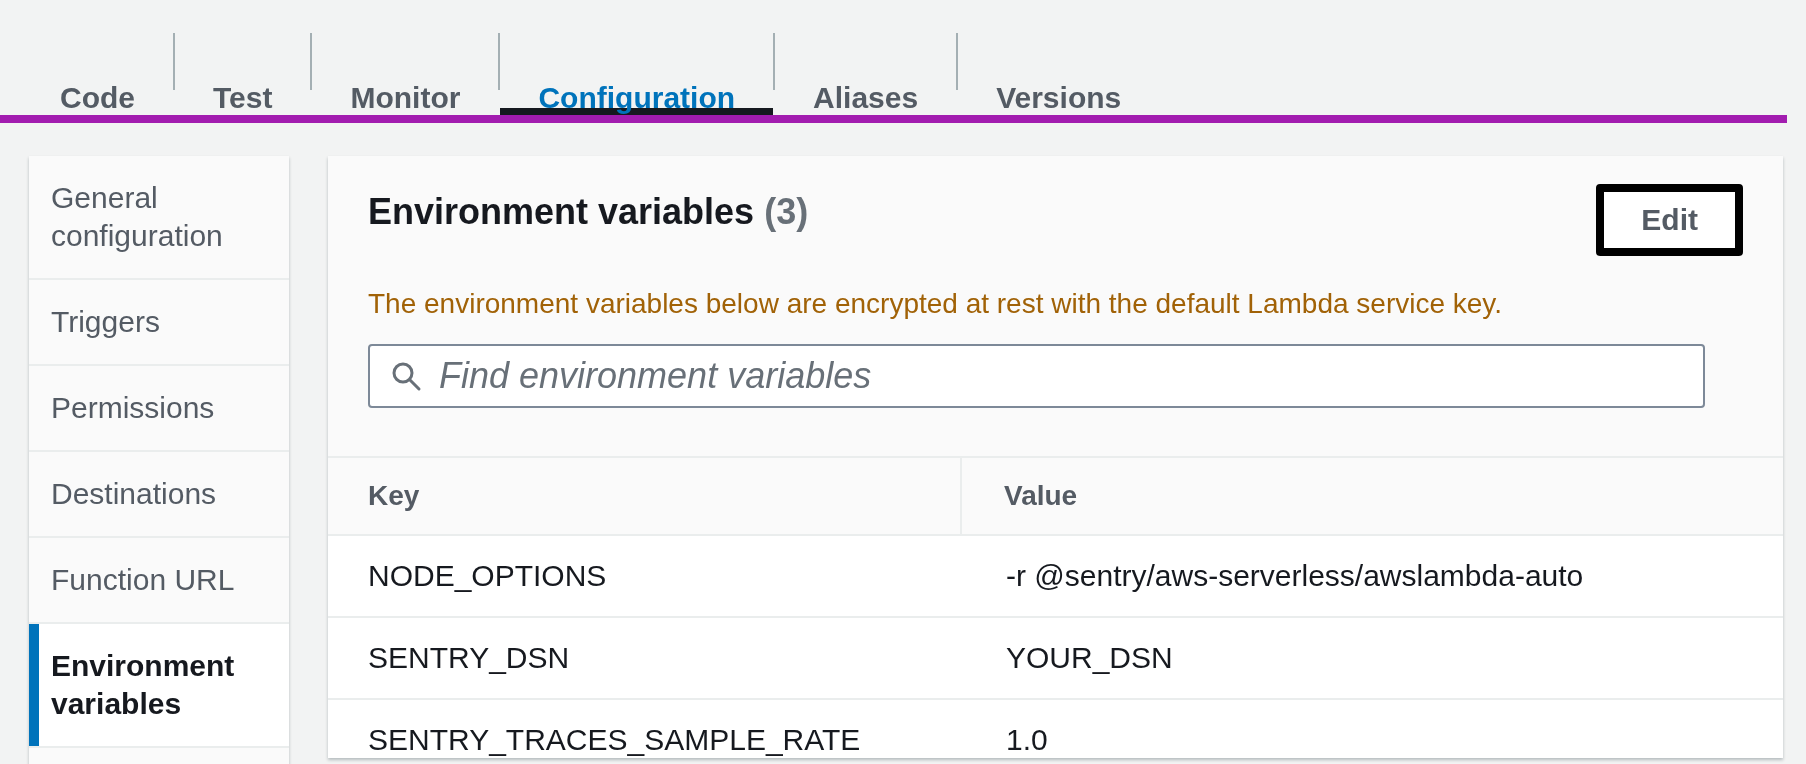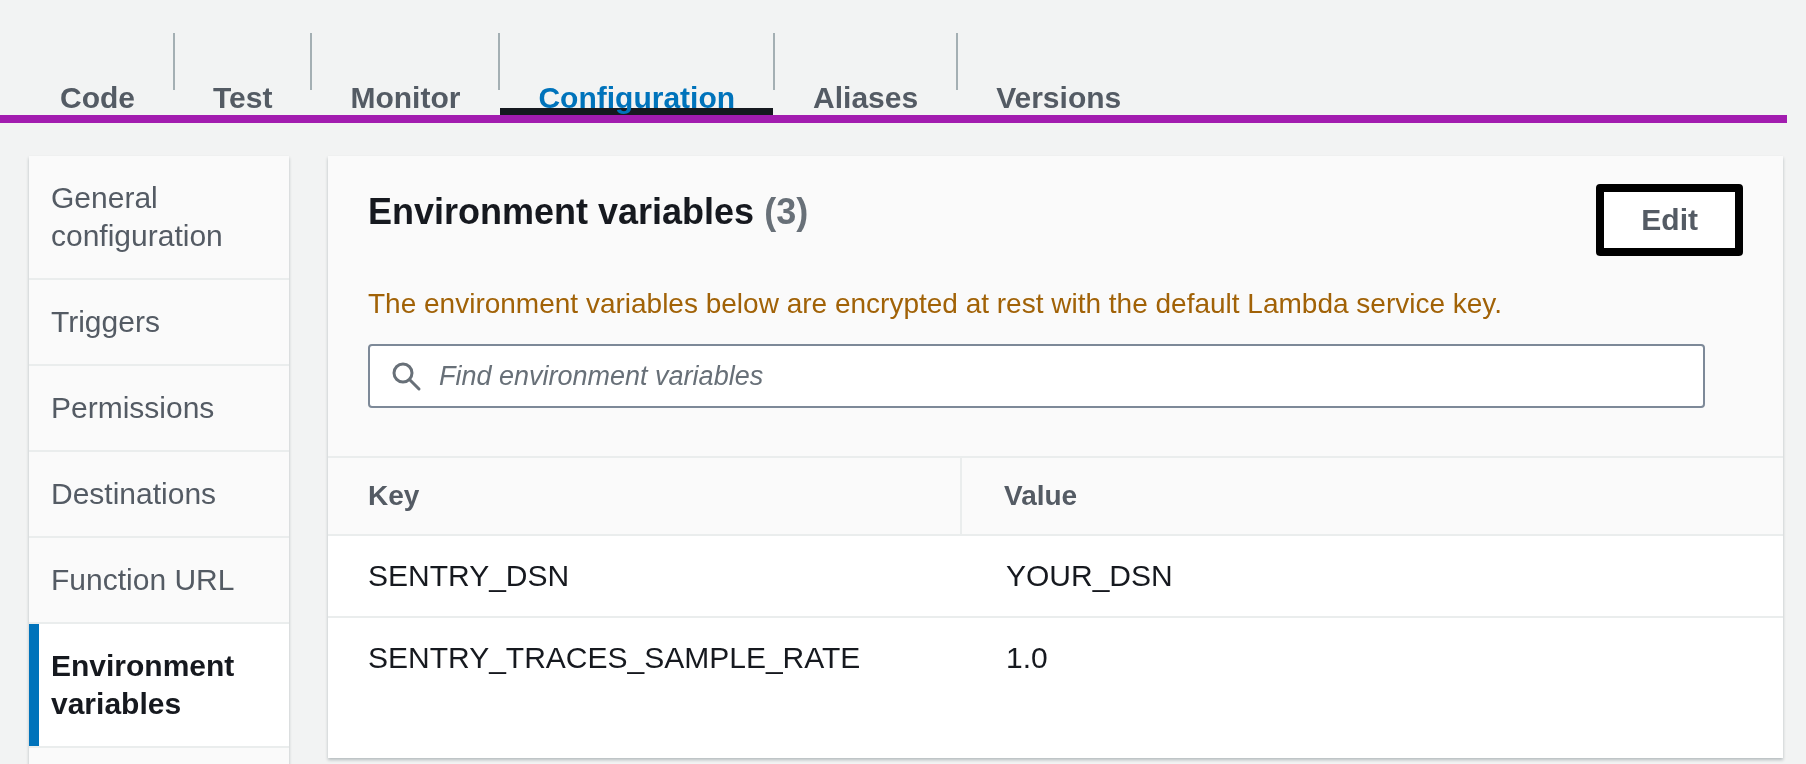--- a/index.html
+++ b/index.html
@@ -134,21 +134,21 @@
     padding: 0 20px;
     gap: 15px;
   }
   .search-box svg { flex: none; }
   .search-input {
     flex: 1;
     border: none;
     outline: none;
     background: transparent;
     font-family: "Liberation Sans", sans-serif;
-    font-size: 27px;
+    font-size: 36px;
     color: #16191f;
   }
   .search-input::placeholder {
     font-style: italic;
     color: #687078;
     opacity: 1;
   }
 
   
   .thead {
@@ -241,20 +241,24 @@
       </div>
     </div>
 
     <div class="table">
       <div class="thead">
         <div class="th col-key">Key</div>
         <div class="th col-value">Value</div>
       </div>
 
       <div class="trow">
+        <div class="td col-key">NODE_OPTIONS</div>
+        <div class="td col-value">-r @sentry/aws-serverless/awslambda-auto</div>
+      </div>
+      <div class="trow">
         <div class="td col-key">SENTRY_DSN</div>
         <div class="td col-value">YOUR_DSN</div>
       </div>
       <div class="trow">
         <div class="td col-key">SENTRY_TRACES_SAMPLE_RATE</div>
         <div class="td col-value">1.0</div>
       </div>
     </div>
 
   </main>

